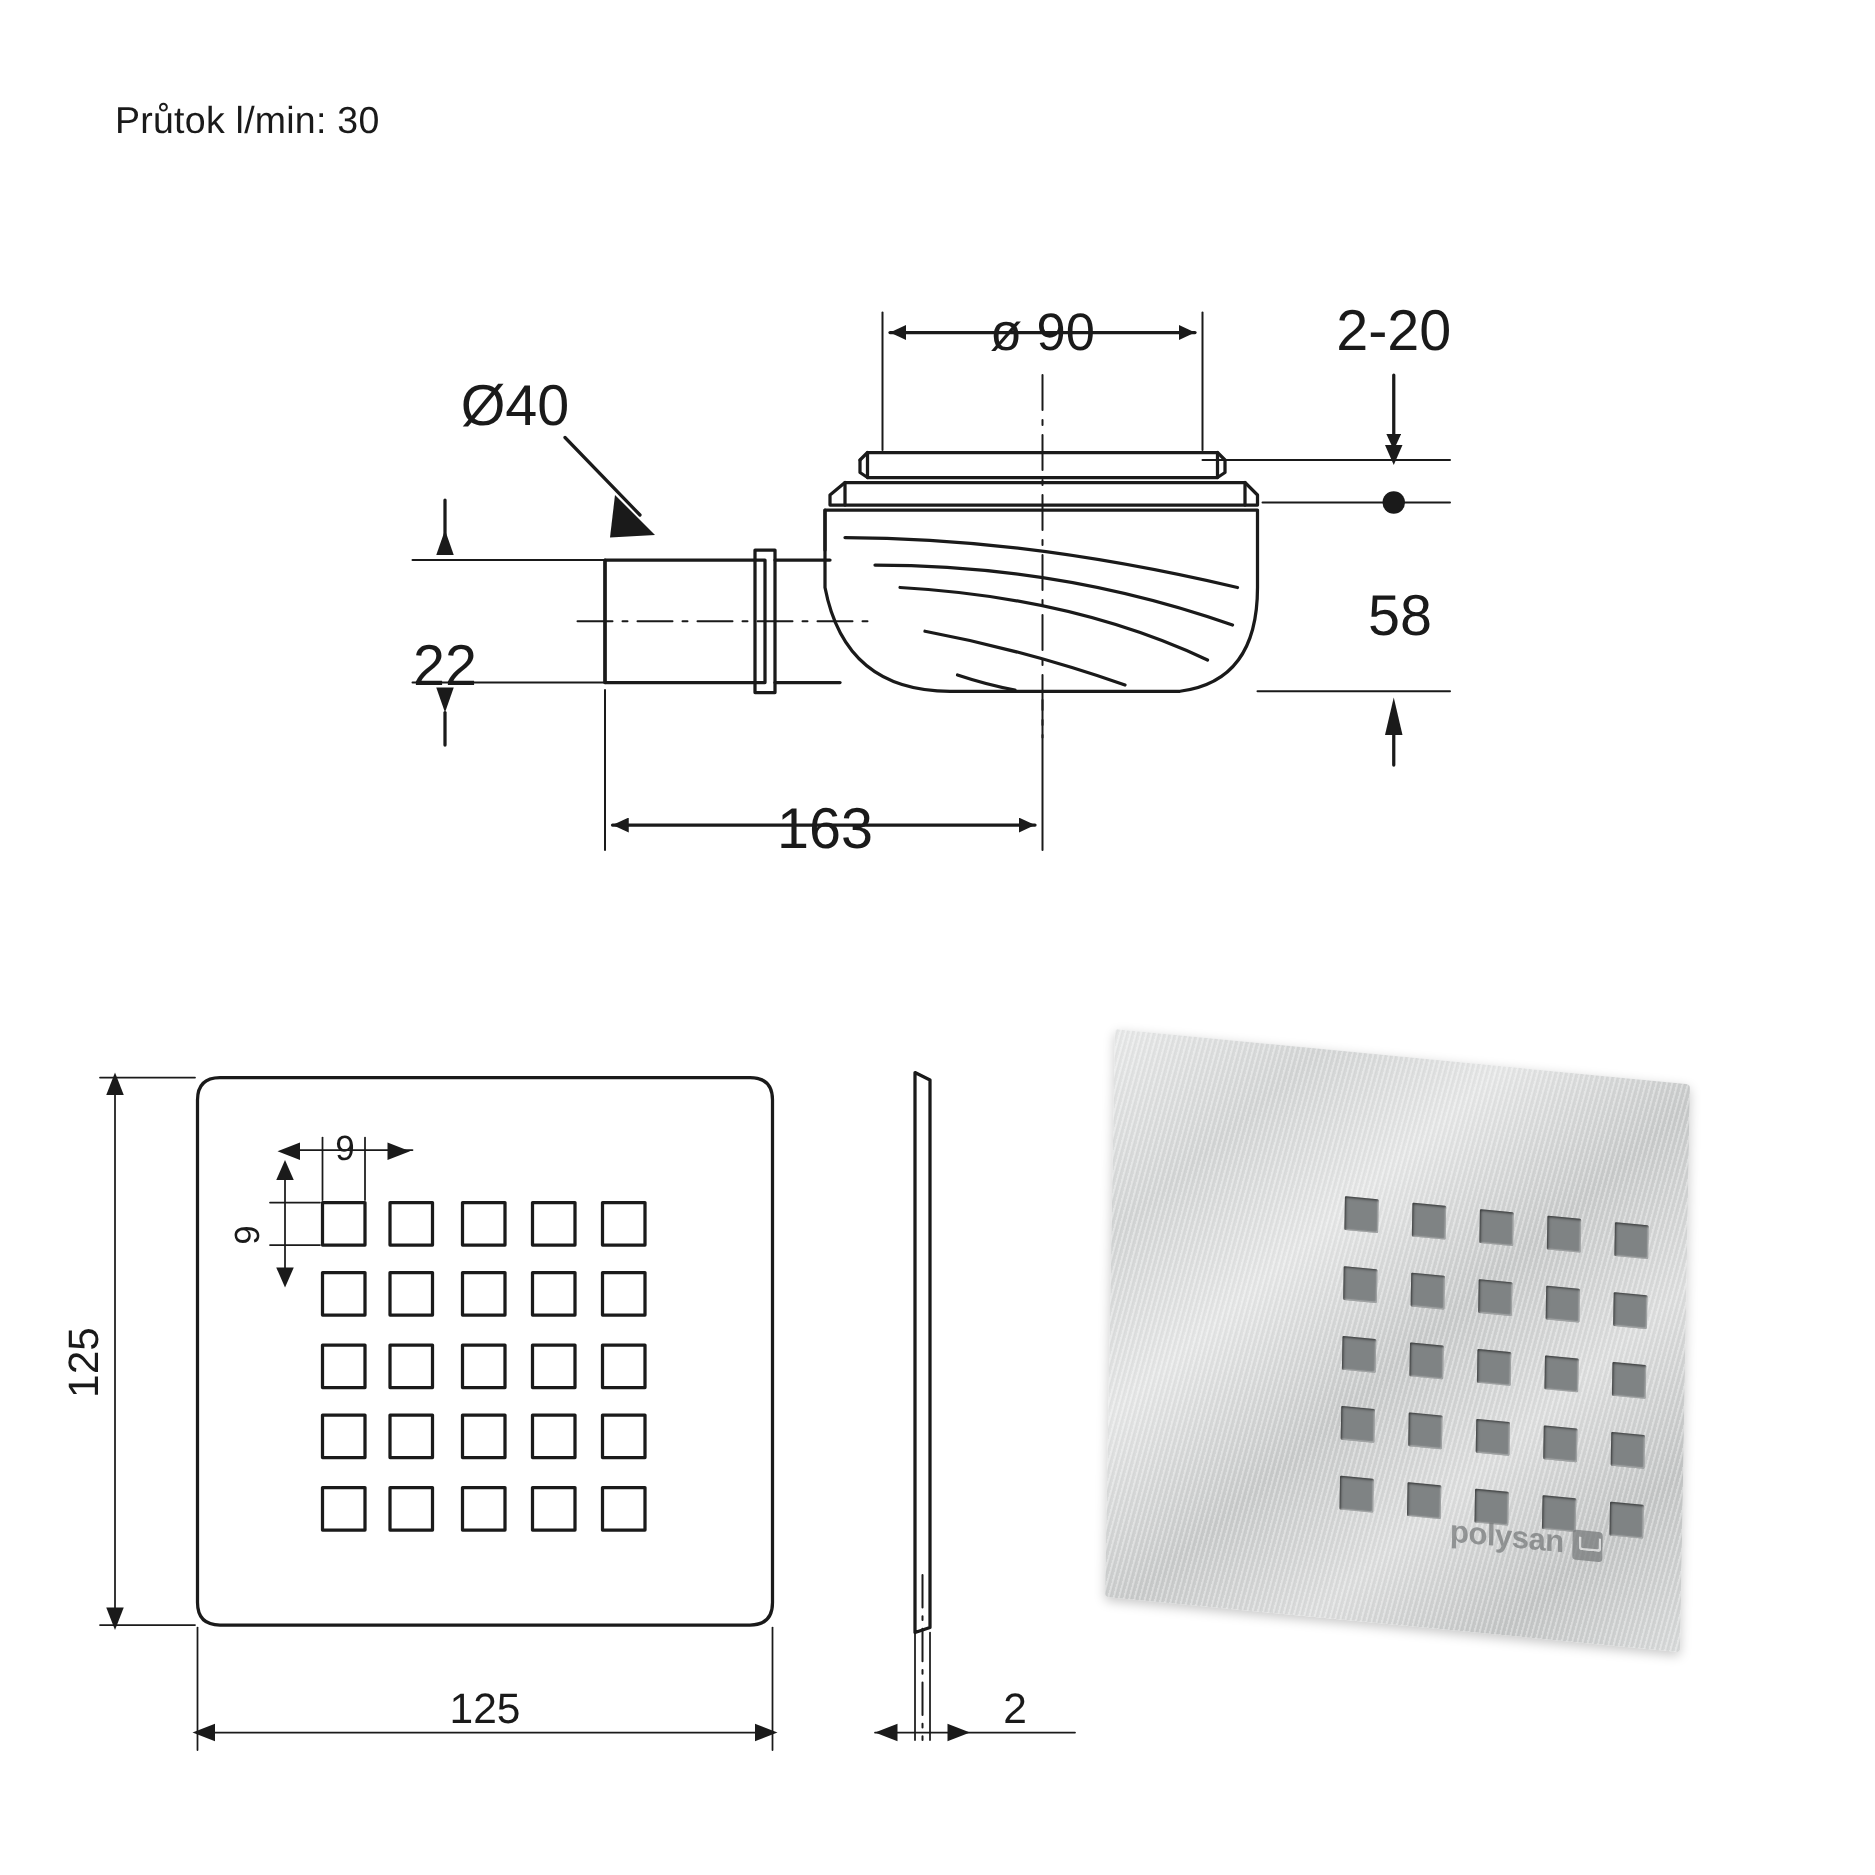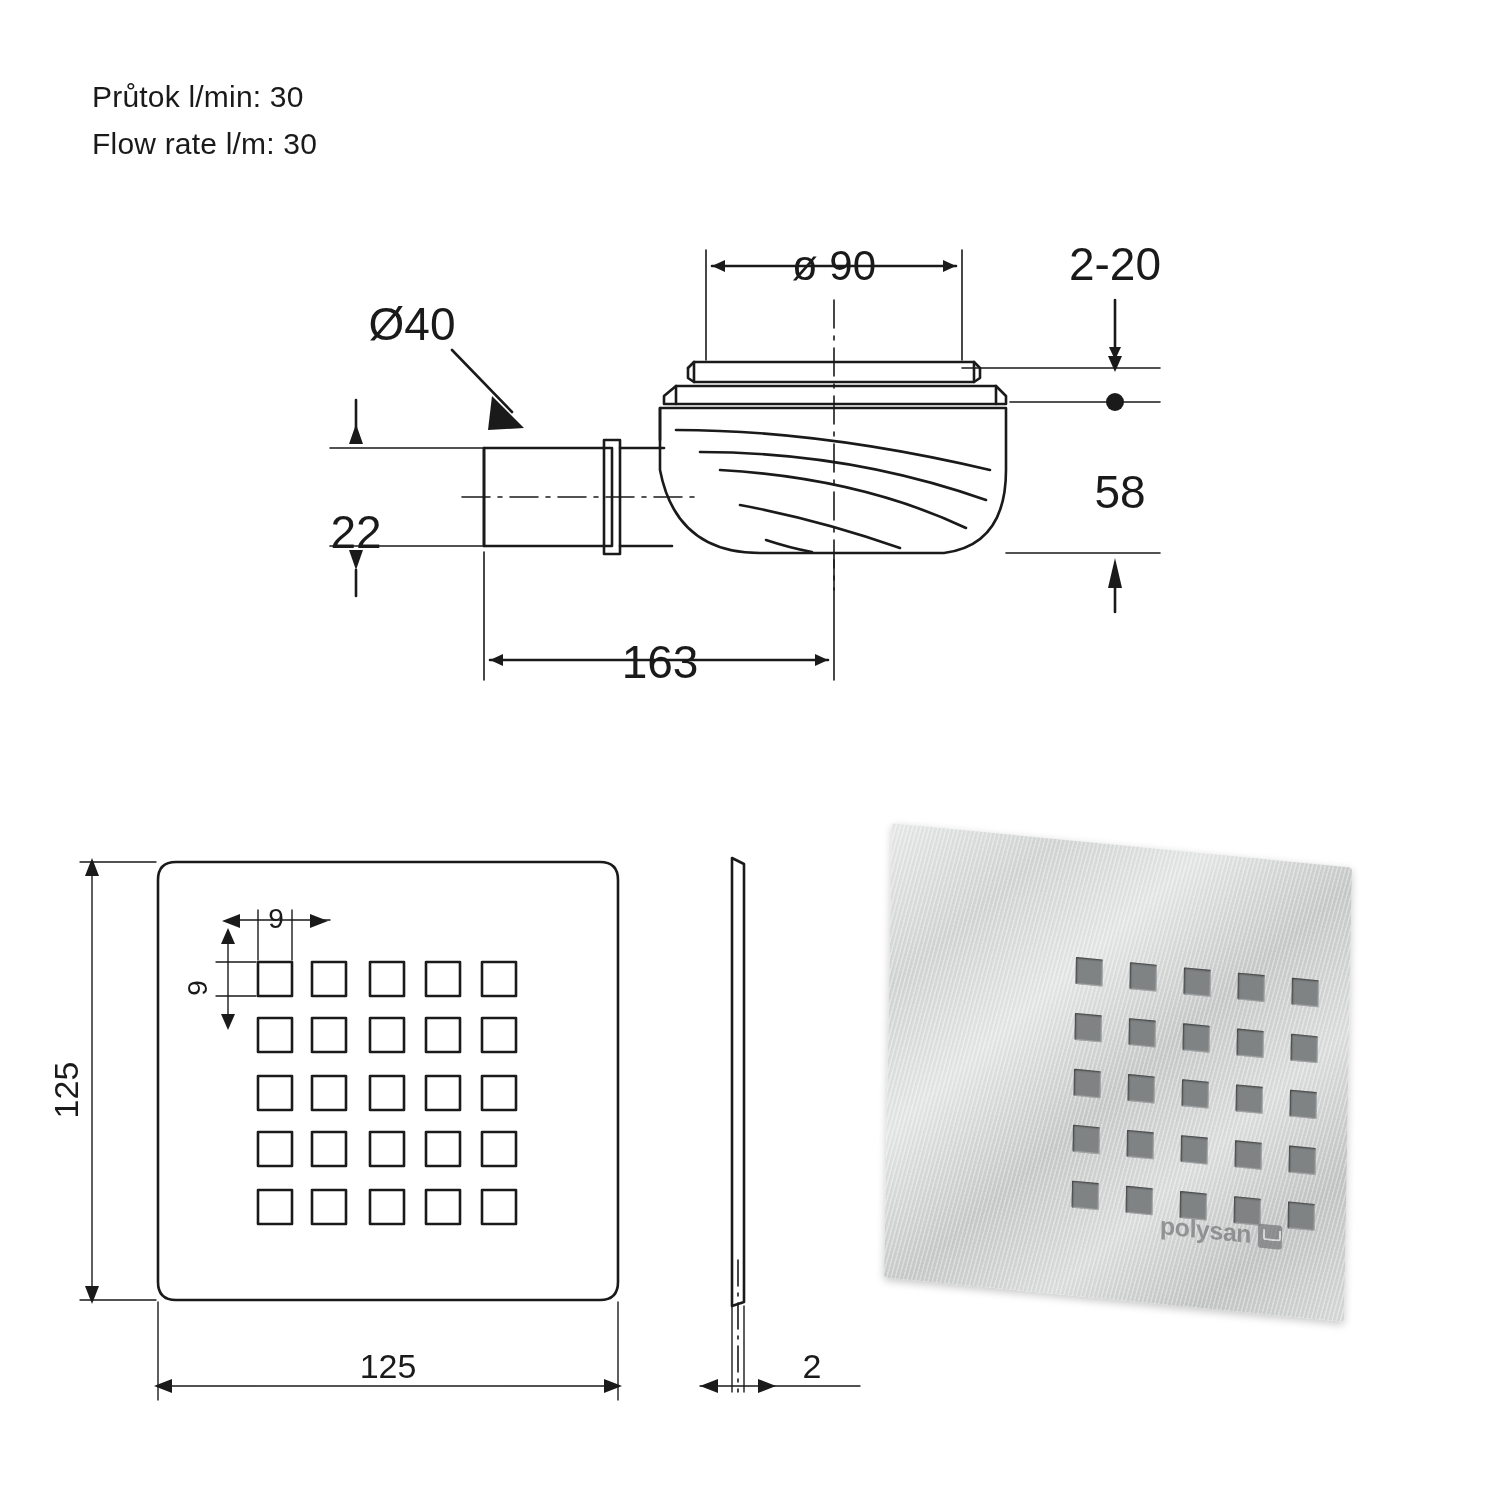--- a/index.html
+++ b/index.html
@@ -16,21 +16,21 @@
     overflow: hidden;
   }
   .spec-block {
     position: absolute;
     left: 92px;
     top: 74px;
     font-size: 30px;
     line-height: 1.55;
     letter-spacing: 0.2px;
   }
-  .spec-line { white-space: pre; }
+  .spec-line { white-space: pre; text-align: center; }
 
   svg.drawing {
     position: absolute;
     left: 0;
     top: 0;
     width: 1500px;
     height: 1500px;
   }
 
   .grate-photo {
@@ -105,21 +105,20 @@
     border: 2px solid #dddede;
     border-top: none;
     border-radius: 0 0 3px 3px;
   }
 </style>
 </head>
 <body>
 
 <div class="spec-block">
   <div class="spec-line">Průtok l/min: 30</div>
-  <div class="spec-line">Flow rate l/m: 30</div>
 </div>
 
 <svg class="drawing" viewBox="0 0 1500 1500">
   <defs>
     <marker id="arrH" markerWidth="14" markerHeight="12" refX="13" refY="6" orient="auto" markerUnits="userSpaceOnUse">
       <path d="M0,0 L13,6 L0,12 z" fill="#1a1a1a"></path>
     </marker>
     <marker id="arrHs" markerWidth="14" markerHeight="12" refX="1" refY="6" orient="auto" markerUnits="userSpaceOnUse">
       <path d="M14,0 L1,6 L14,12 z" fill="#1a1a1a"></path>
     </marker>

